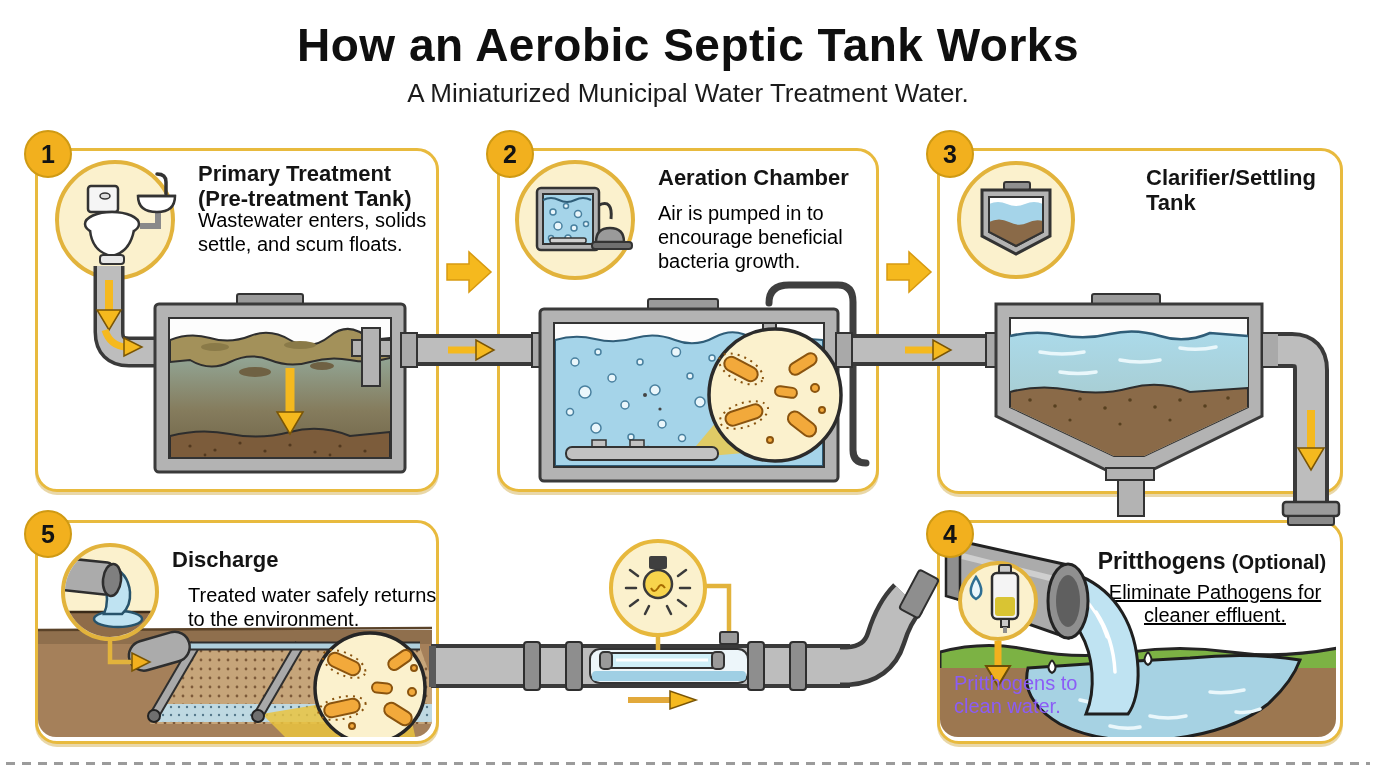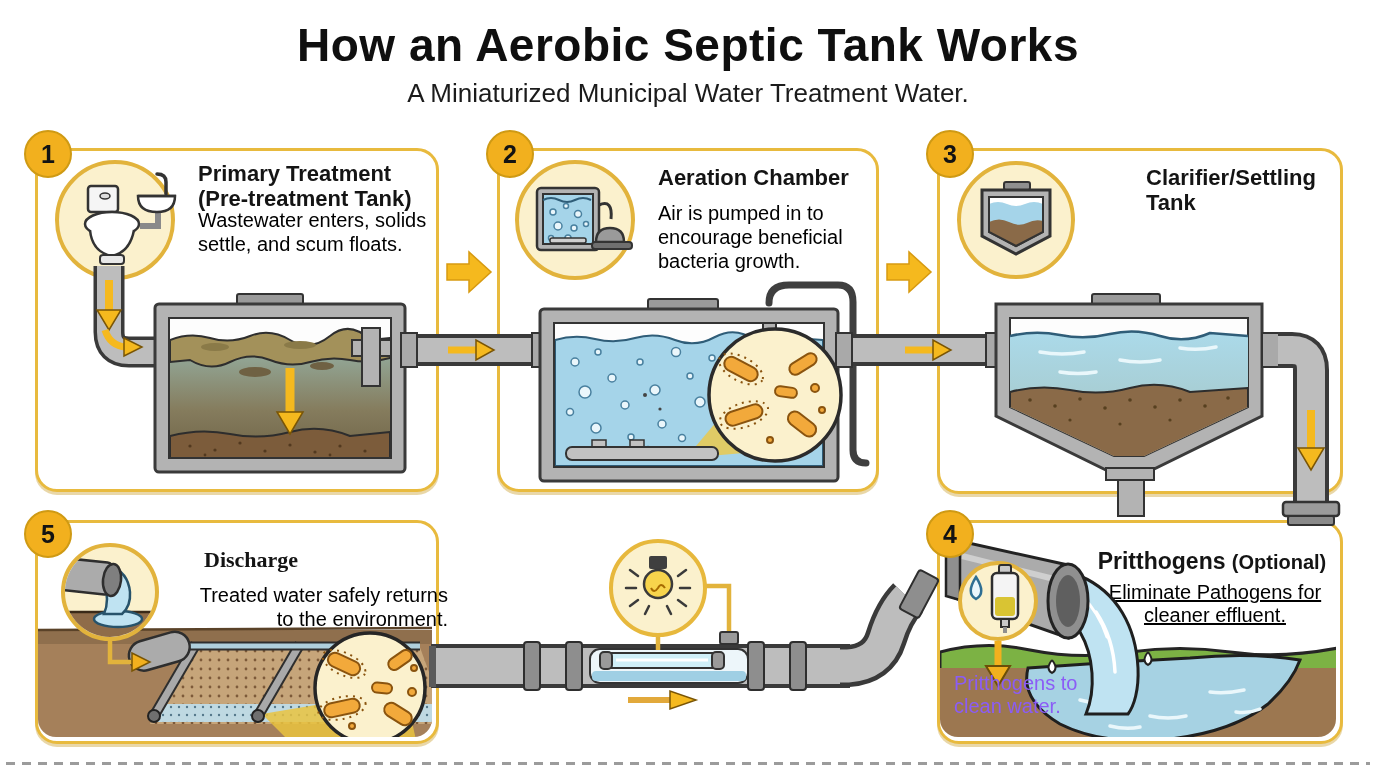--- a/index.html
+++ b/index.html
@@ -47,22 +47,22 @@
   <div class="panel" id="panel-2">
     <div class="p-head" style="left:158px;top:14px;">Aeration Chamber</div>
     <div class="p-desc" style="left:158px;top:50px;width:205px;">Air is pumped in to encourage beneficial bacteria growth.</div>
   </div>
 
   <div class="panel" id="panel-3">
     <div class="p-head" style="left:158px;top:14px;margin-left:48px;">Clarifier/Settling Tank</div>
   </div>
 
   <div class="panel" id="panel-5">
-    <div class="p-head" style="left:166px;top:24px;font-family:Liberation Serif, serif;">Discharge</div>
-    <div class="p-desc" style="left:150px;top:60px;width:260px;text-align:right;">Treated water safely returns to the environment.</div>
+    <div class="p-head" style="left:134px;top:24px;">Discharge</div>
+    <div class="p-desc" style="left:150px;top:60px;width:260px;">Treated water safely returns to the environment.</div>
   </div>
 
   <div class="panel" id="panel-4">
     <div class="p-head" id="head-4" style="left:150px;top:26px;width:244px;text-align:center;font-size:23px;">
       <span>Pritthogens</span>
       <span class="opt">(Optional)</span>
     </div>
     <div class="p-desc" style="left:160px;top:58px;width:230px;text-align:center;line-height:23px;text-decoration:underline;">Eliminate Pathogens for cleaner effluent.</div>
   </div>
 

